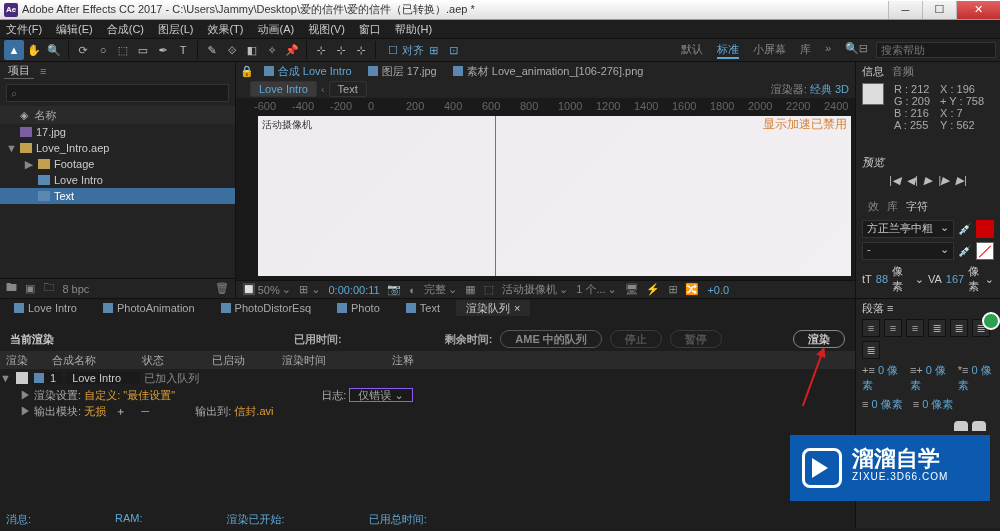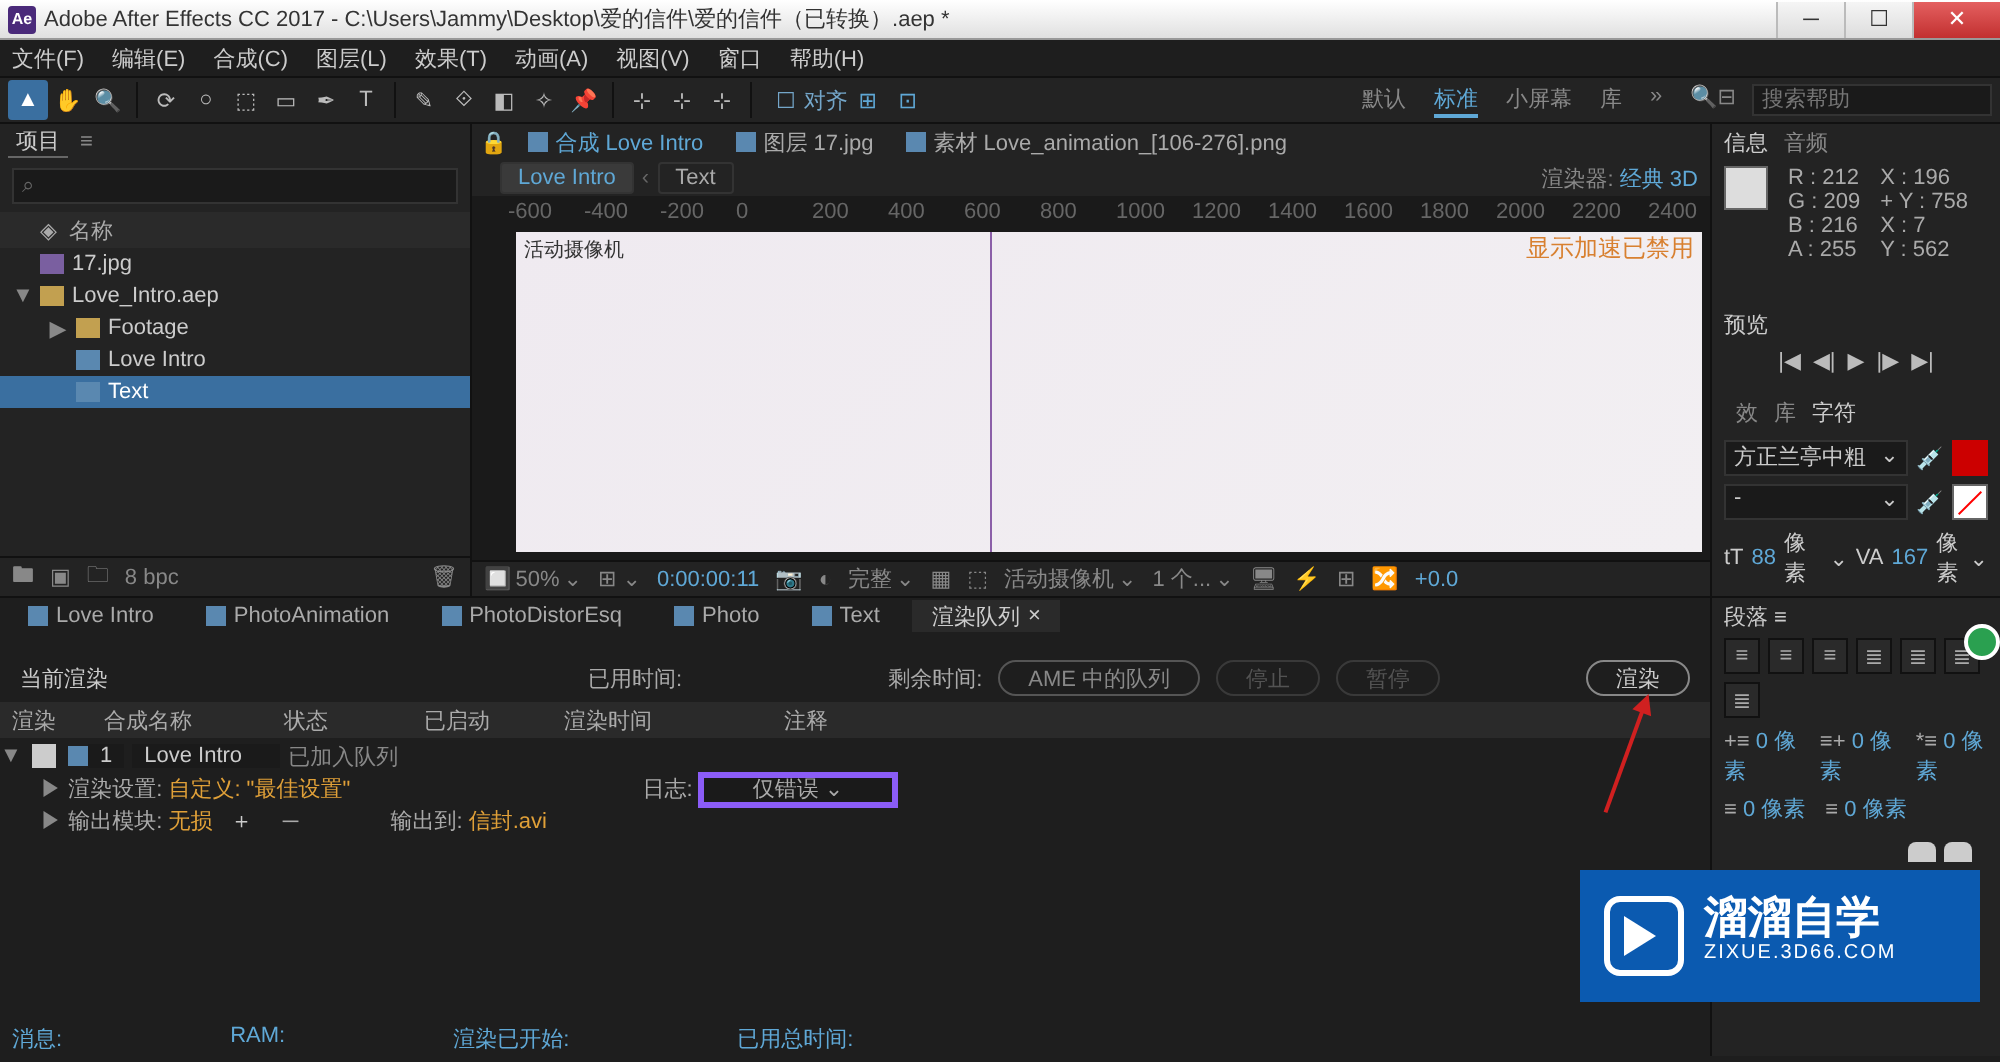--- a/index.html
+++ b/index.html
@@ -55,36 +55,36 @@
 .canvas .cam { position: absolute; top: 2px; left: 4px; color: #333; font-size: 10px; }
 .canvas .gpu { position: absolute; top: 0; right: 4px; color: #d88030; font-size: 12px; }
 .canvas .vline { position: absolute; left: 40%; top: 0; bottom: 0; width: 1px; background: #8b5fa8; }
 .viewer-foot { height: 18px; background: #232323; border-top: 1px solid #111; display: flex; align-items: center; padding: 0 6px; gap: 8px; color: #888; font-size: 10px; }
 .vf-item { display: flex; align-items: center; gap: 2px; }
 .right-col { width: 145px; background: #232323; border-left: 1px solid #111; display: flex; flex-direction: column; }
 .info-head { display: flex; gap: 8px; padding: 2px 6px; }
 .info-grid { display: flex; padding: 2px 6px; gap: 10px; font-size: 10px; }
 .swatch { width: 22px; height: 22px; background: #ddd; border: 1px solid #666; }
 .rgba, .xy { line-height: 12px; color: #aaa; }
-.preview-pan { padding: 2px 6px; }
+.preview-pan { padding: 2px 6px; font-style: italic; }
 .play-ctrls { display: flex; gap: 6px; justify-content: center; padding: 4px 0; color: #bbb; }
 .char-panel { padding: 4px 6px; display: flex; flex-direction: column; gap: 4px; }
 .char-row { display: flex; align-items: center; gap: 4px; }
 .font-sel { flex: 1; height: 18px; background: #1a1a1a; border: 1px solid #333; color: #ccc; padding: 0 4px; display: flex; justify-content: space-between; }
 .color-sw { width: 18px; height: 18px; background: #c00; }
 .color-sw2 { width: 18px; height: 18px; background: #fff; border:1px solid #666; position: relative; }
 .color-sw2::after { content:""; position:absolute; left:0; right:0; top:50%; border-top:1px solid red; transform:rotate(-45deg);}
 .vanum { color: #5fa8d6; }
 .bottom { display: flex; height: 230px; border-top: 1px solid #111; }
 .timeline { flex: 1; background: #1e1e1e; display: flex; flex-direction: column; }
 .tl-tabs { height: 18px; display: flex; align-items: center; padding: 0 4px; gap: 6px; }
 .tl-tab { padding: 0 10px; height: 16px; display: flex; align-items: center; gap: 4px; color: #aaa; }
 .tl-tab .sq { width: 10px; height: 10px; background: #5a88b0; }
 .tl-tab.active { background: #2a2a2a; color: #ccc; }
-.rq-head { height: 24px; display: flex; align-items: center; padding: 0 10px; }
+.rq-head { height: 24px; display: flex; align-items: center; padding: 0 10px; font-weight: bold; }
 .rq-label { color: #ccc; }
 .rq-time { margin-left: 240px; color: #aaa; }
 .rq-remain { margin-left: 103px; color: #aaa; }
 .rq-btn { height: 18px; padding: 0 14px; border: 1px solid #555; border-radius: 9px; display: flex; align-items: center; margin-left: 8px; color: #888; }
 .rq-btn.render { margin-left: auto; border-color: #888; color: #ccc; position: relative; }
 .rq-cols { height: 18px; background: #2a2a2a; display: flex; align-items: center; color: #aaa; }
 .rc { padding: 0 6px; }
 .rq-item { height: 18px; display: flex; align-items: center; }
 .rq-item .chk { width: 12px; height: 12px; background: #ccc; margin: 0 6px; }
 .rq-item .num { background: #1a1a1a; padding: 0 6px; margin-right: 4px; }
@@ -425,21 +425,21 @@
       <span class="num">1</span>
       <span class="name">Love Intro</span>
       <span class="status">已加入队列</span>
     </div>
     <div class="rq-det">
       <span class="tw">▶</span>
       <span>渲染设置:</span>
       <span class="link">自定义: "最佳设置"</span>
       <span style="display:inline-block;width:140px;"></span>
       <span>日志:</span>
-      <span style="background:#1a1a1a;padding:0 24px;border:3px solid #8b5cf6;"><span>仅错误</span> ⌄</span>
+      <span style="background:#1a1a1a;padding:0 8px;border:1px solid #8b5cf6;"><span>仅错误</span> ⌄</span>
     </div>
     <div class="rq-det">
       <span class="tw">▶</span>
       <span>输出模块:</span>
       <span class="link">无损</span>
       <span class="plus">＋</span>
       <span style="margin-left:6px;">─</span>
       <span style="display:inline-block;width:40px;"></span>
       <span>输出到:</span>
       <span class="link">信封.avi</span>

